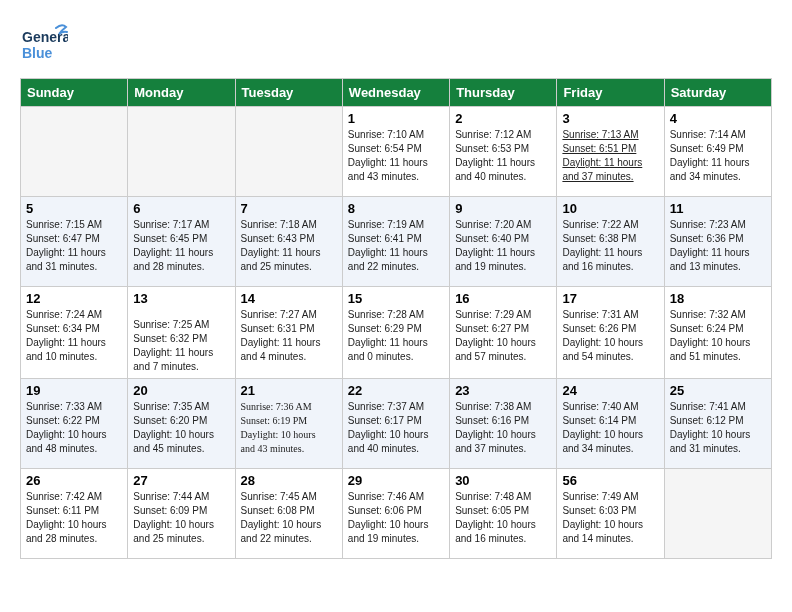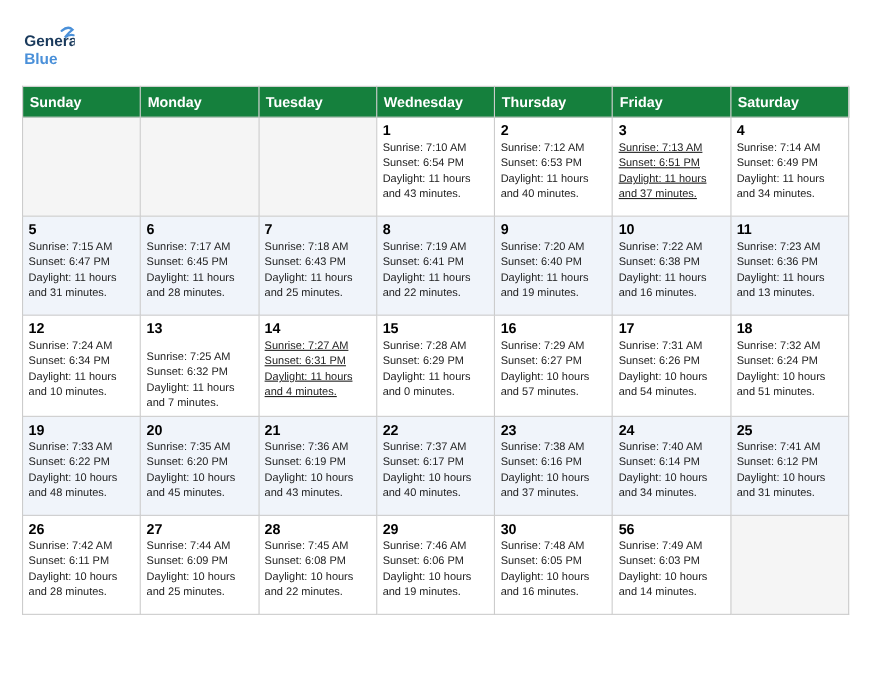--- a/index.html
+++ b/index.html
@@ -202,21 +202,21 @@
         </td>
         <td>
           <span class="day-num">13</span>
           <div class="day-info" style="white-space: pre-line; margin-top: 12px;">Sunrise: 7:25 AM
 Sunset: 6:32 PM
 Daylight: 11 hours
 and 7 minutes.</div>
         </td>
         <td>
           <span class="day-num">14</span>
-          <div class="day-info" style="white-space: pre-line; text-decoration: underline;">Sunrise: 7:27 AM
+          <div class="day-info" style="white-space: pre-line;">Sunrise: 7:27 AM
 Sunset: 6:31 PM
 Daylight: 11 hours
 and 4 minutes.</div>
         </td>
         <td>
           <span class="day-num">15</span>
           <div class="day-info" style="white-space: pre-line;">Sunrise: 7:28 AM
 Sunset: 6:29 PM
 Daylight: 11 hours
 and 0 minutes.</div>
@@ -253,21 +253,21 @@
         </td>
         <td>
           <span class="day-num">20</span>
           <div class="day-info" style="white-space: pre-line;">Sunrise: 7:35 AM
 Sunset: 6:20 PM
 Daylight: 10 hours
 and 45 minutes.</div>
         </td>
         <td>
           <span class="day-num">21</span>
-          <div class="day-info" style="white-space: pre-line;">Sunrise: 7:36 AM
+          <div class="day-info" style="white-space: pre-line; font-family: Liberation Serif, serif;">Sunrise: 7:36 AM
 Sunset: 6:19 PM
 Daylight: 10 hours
 and 43 minutes.</div>
         </td>
         <td>
           <span class="day-num">22</span>
           <div class="day-info" style="white-space: pre-line;">Sunrise: 7:37 AM
 Sunset: 6:17 PM
 Daylight: 10 hours
 and 40 minutes.</div>

